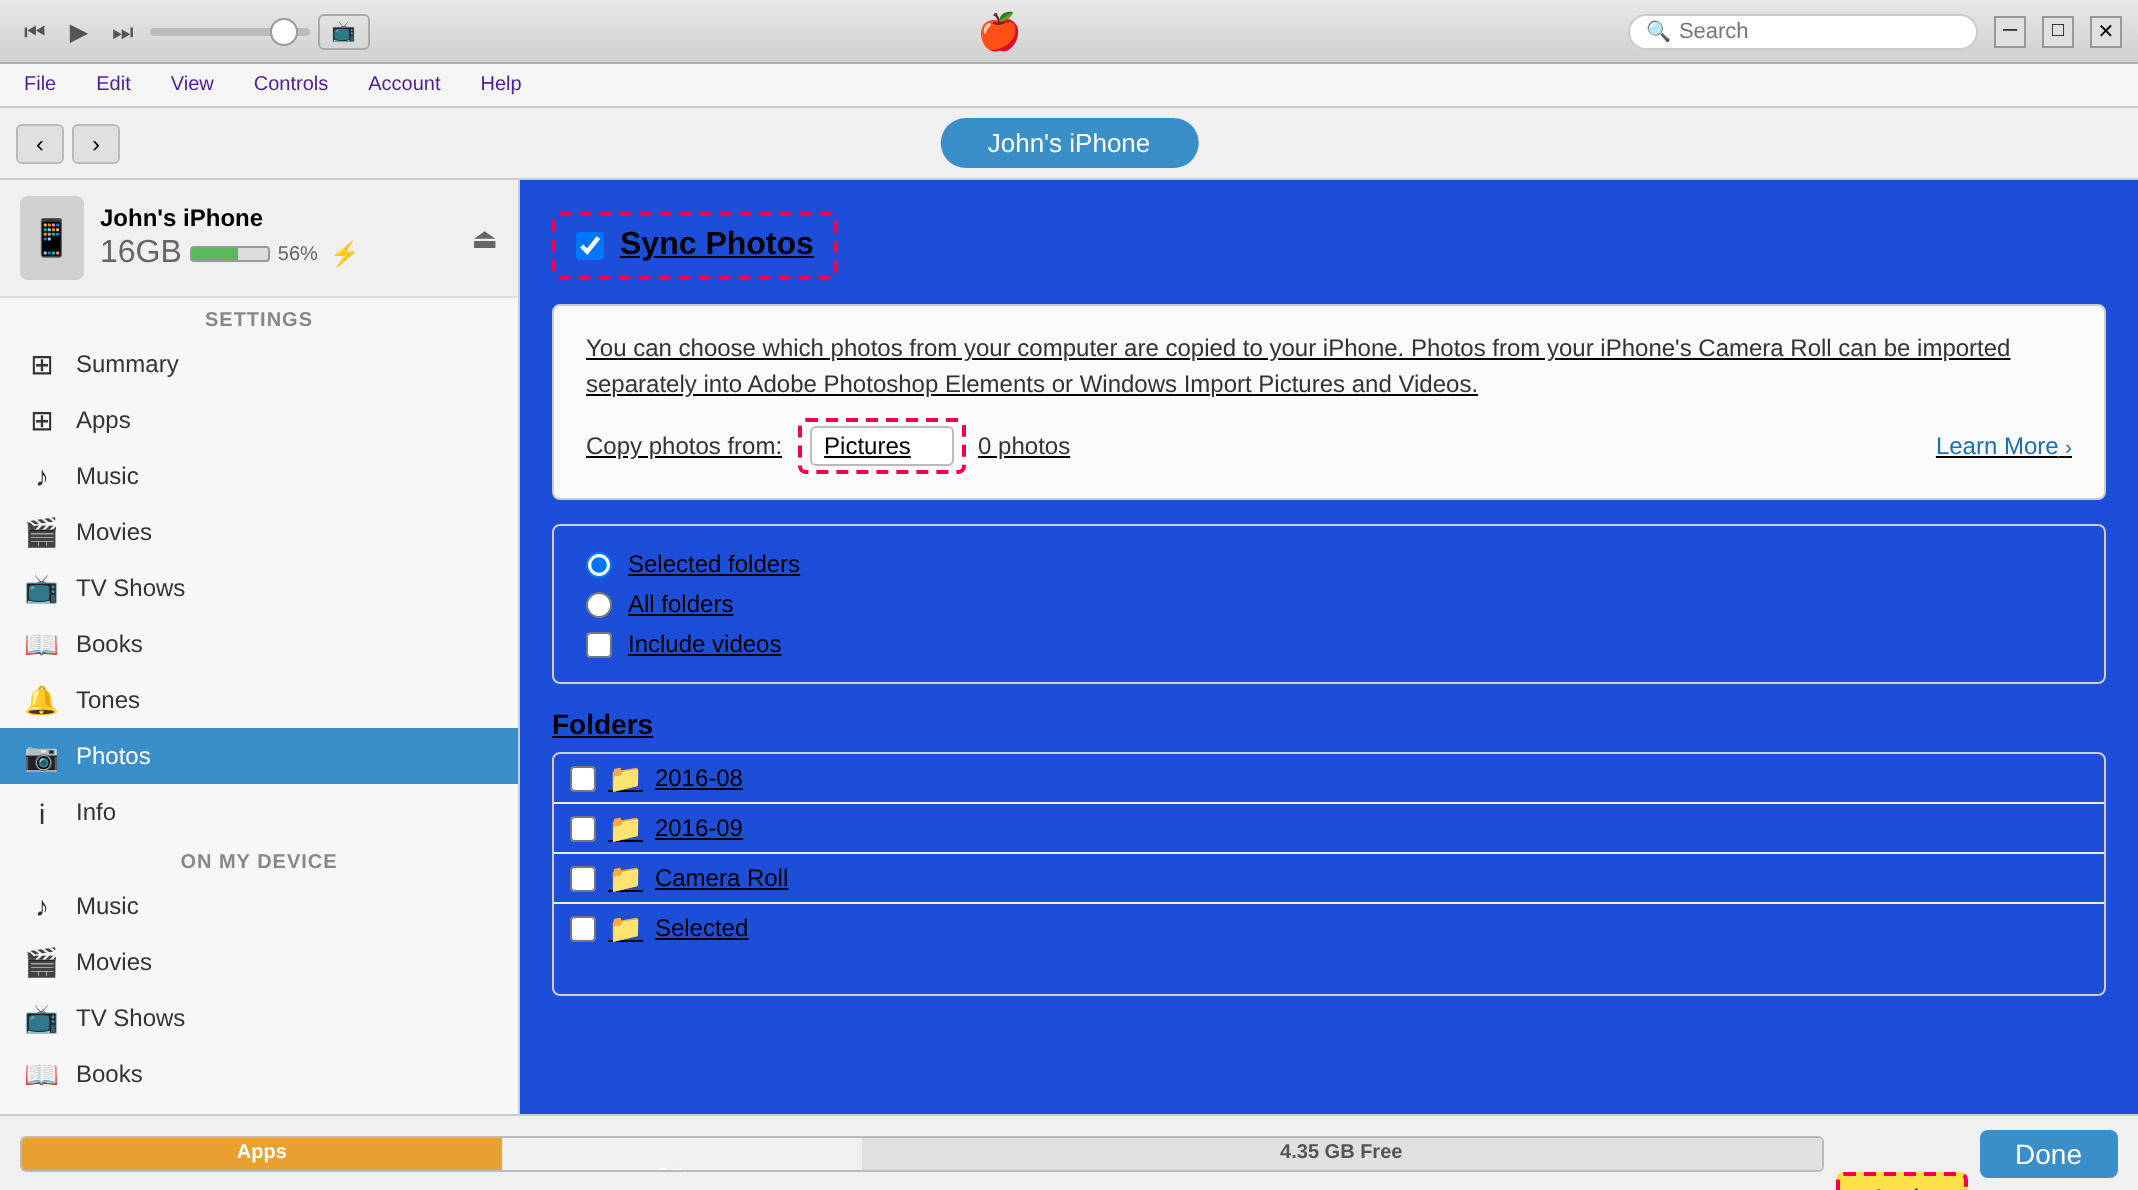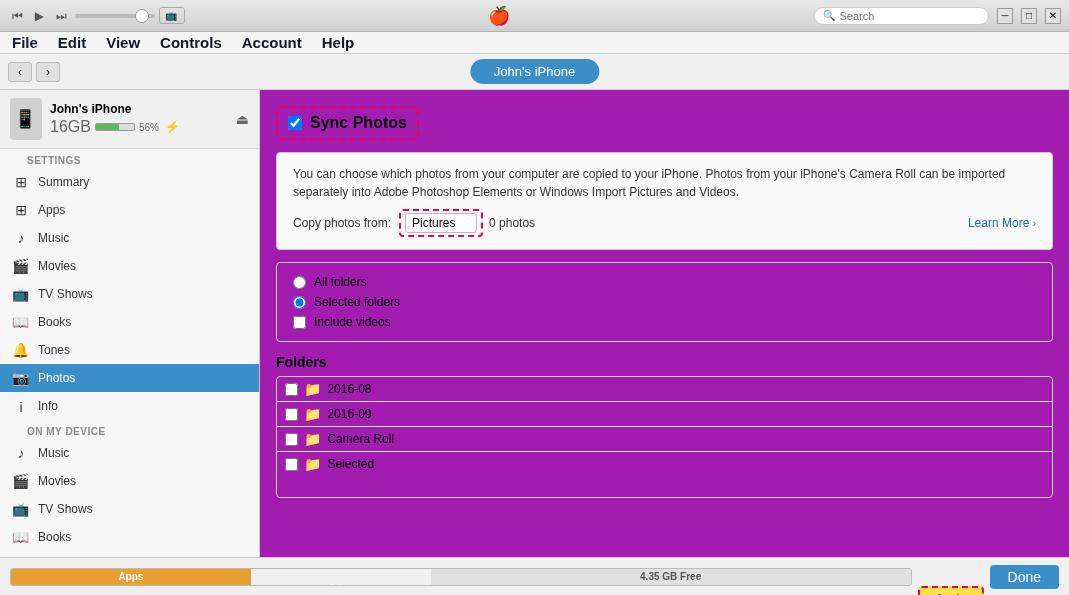--- a/index.html
+++ b/index.html
@@ -31,21 +31,21 @@
     
     .menu-bar {
       background: #f5f5f5;
       height: 22px;
       display: flex;
       align-items: center;
       padding: 0 8px;
       border-bottom: 1px solid #ccc;
       gap: 12px;
     }
-    .menu-item { font-size: 15px; cursor: pointer; color: #0f172a; padding: 0 4px; font-weight: bold; }
+    .menu-item { font-size: 10px; cursor: pointer; color: #4c1d95; padding: 0 4px; }
 
     
     .toolbar {
       background: #f0f0f0;
       height: 36px;
       display: flex;
       align-items: center;
       padding: 0 8px;
       border-bottom: 1px solid #ccc;
       position: relative;
@@ -76,29 +76,29 @@
       flex-shrink: 0;
     }
     .sidebar-device { display: flex; align-items: center; padding: 8px 10px; border-bottom: 1px solid #ddd; background: #f0f0f0; }
     .device-icon { width: 32px; height: 42px; background: #d0d0d0; border-radius: 4px; margin-right: 8px; display: flex; align-items: center; justify-content: center; font-size: 18px; color: #666; }
     .device-info { flex: 1; }
     .device-name { font-size: 12px; font-weight: bold; }
     .battery-bar { display: flex; align-items: center; gap: 4px; margin-top: 2px; }
     .battery-fill { height: 8px; width: 40px; background: linear-gradient(to right, #5cb85c 60%, #ddd 60%); border: 1px solid #999; border-radius: 2px; }
     .eject-btn { font-size: 14px; color: #666; cursor: pointer; }
 
-    .sidebar-section-label { font-size: 10px; font-weight: bold; color: #888; padding: 6px 27px 2px; text-transform: uppercase; letter-spacing: 0.5px; }
+    .sidebar-section-label { font-size: 10px; font-weight: bold; color: #888; padding: 6px 27px 2px; text-transform: uppercase; letter-spacing: 0.5px; text-align: center; }
     .sidebar-item {
       display: flex; align-items: center; padding: 5px 12px; cursor: pointer; color: #333; font-size: 12px;
     }
     .sidebar-item.active { background: #3a8fc9; color: white; }
     .sidebar-item .item-icon { width: 18px; height: 18px; margin-right: 8px; display: flex; align-items: center; justify-content: center; font-size: 14px; }
 
     
-    .content { flex: 1; background: #a21caf; overflow-y: auto; padding: 16px; }
+    .content { flex: 1; background: #1d4ed8; overflow-y: auto; padding: 16px; text-decoration: underline; }
 
     .sync-photos-header { display: flex; align-items: center; margin-bottom: 12px; }
     .sync-checkbox { margin-right: 8px; width: 14px; height: 14px; }
     .sync-title { font-size: 16px; font-weight: bold; }
     .sync-box-outline { border: 2px dashed #e05; border-radius: 4px; padding: 6px 10px; display: inline-flex; align-items: center; }
 
     .info-panel {
       border: 1px solid #ccc;
       border-radius: 4px;
       padding: 12px 16px;
@@ -311,26 +311,26 @@
         </div>
         <span class="photo-count">0 photos</span>
         <span class="learn-more">
           <span>Learn More</span> <span class="learn-more-arrow">›</span>
         </span>
       </div>
     </div>
 
     <div class="folder-options">
       <div class="radio-row">
+        <input type="radio" name="folder-select" checked="" style="">
+        <span>Selected folders</span>
+      </div>
+      <div class="radio-row">
         <input type="radio" name="folder-select" style="">
         <span>All folders</span>
-      </div>
-      <div class="radio-row">
-        <input type="radio" name="folder-select" checked="" style="">
-        <span>Selected folders</span>
       </div>
       <div class="checkbox-row">
         <input type="checkbox" style="">
         <span>Include videos</span>
       </div>
     </div>
 
     <div class="folders-section">
       <div class="folders-title">Folders</div>
       <div class="folders-list-wrap">

